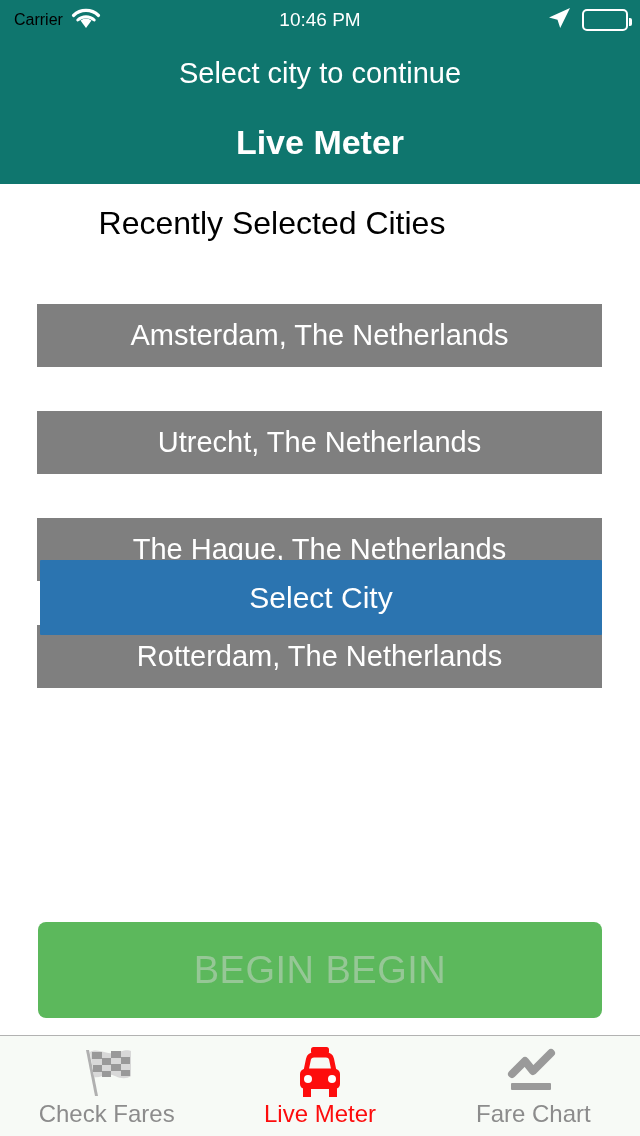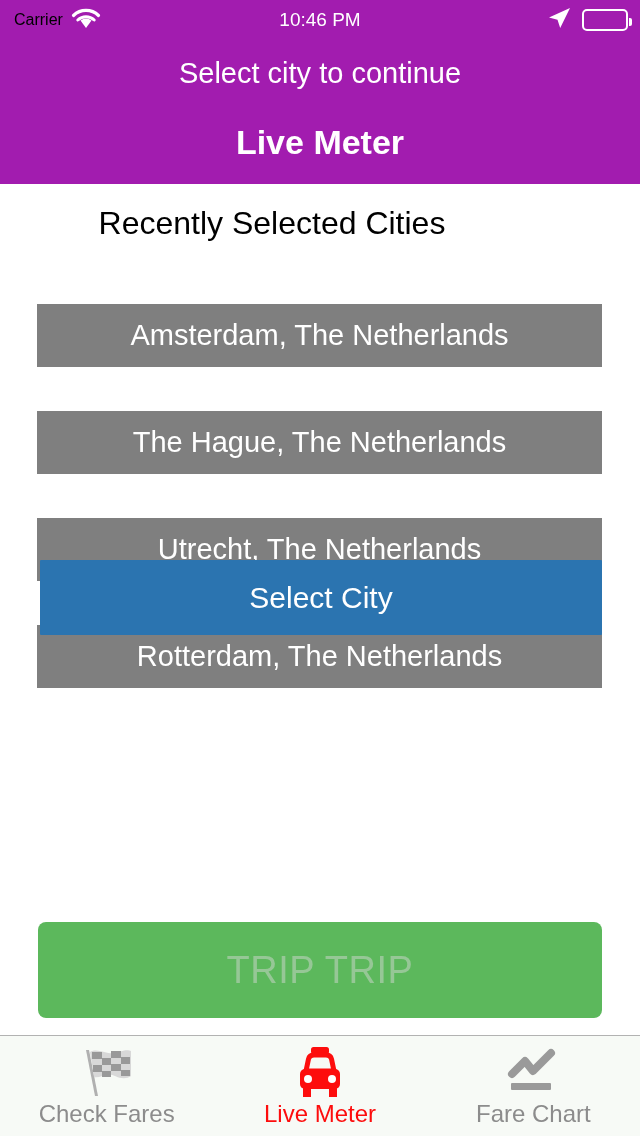--- a/index.html
+++ b/index.html
@@ -7,21 +7,21 @@
     width:640px; height:1136px;
     font-family:"Liberation Sans", sans-serif;
     background:#ffffff;
     overflow:hidden;
   }
   .phone { position:relative; width:640px; height:1136px; background:#ffffff; }
 
   
   .header {
     position:absolute; left:0; top:0; width:640px; height:184px;
-    background:#a21caf;
+    background:#0f766e;
   }
   .statusbar {
     position:absolute; left:0; top:0; width:640px; height:40px;
     display:flex; align-items:center;
   }
   .sb-left {
     position:absolute; left:14px; top:0; height:40px;
     display:flex; align-items:center; gap:8px;
   }
   .wifi-icon { display:block; }
@@ -136,33 +136,33 @@
     <div class="header-title">Live Meter</div>
   </div>
 
   <div class="section-title">Recently Selected Cities</div>
 
   <div class="city-list">
     <div class="city-row">
       <span>Amsterdam, The Netherlands</span>
     </div>
     <div class="city-row">
+      <span>Utrecht, The Netherlands</span>
+    </div>
+    <div class="city-row">
       <span>The Hague, The Netherlands</span>
     </div>
     <div class="city-row">
-      <span>Utrecht, The Netherlands</span>
-    </div>
-    <div class="city-row">
       <span>Rotterdam, The Netherlands</span>
     </div>
   </div>
 
   <button class="btn-select">Select City</button>
 
-  <button class="btn-begin">TRIP TRIP</button>
+  <button class="btn-begin">BEGIN BEGIN</button>
 
   <div class="tabbar">
 
     <div class="tab">
       <span class="tab-icon">
         <svg width="56" height="54" viewBox="0 0 56 54">
           <path d="M7 4 L10 4 L19 50 L16 50 Z" fill="#b0b0b0"></path>
           <path d="M11 6 C20 1, 30 11, 40 6 C46 3.5, 50 4, 52 5 L52 30 C48 33, 42 33, 36 30 C28 26, 20 33, 15 31 Z" fill="#d8d8d8"></path>
           <g fill="#999999">
             <rect x="13" y="6" width="10" height="7"></rect>

